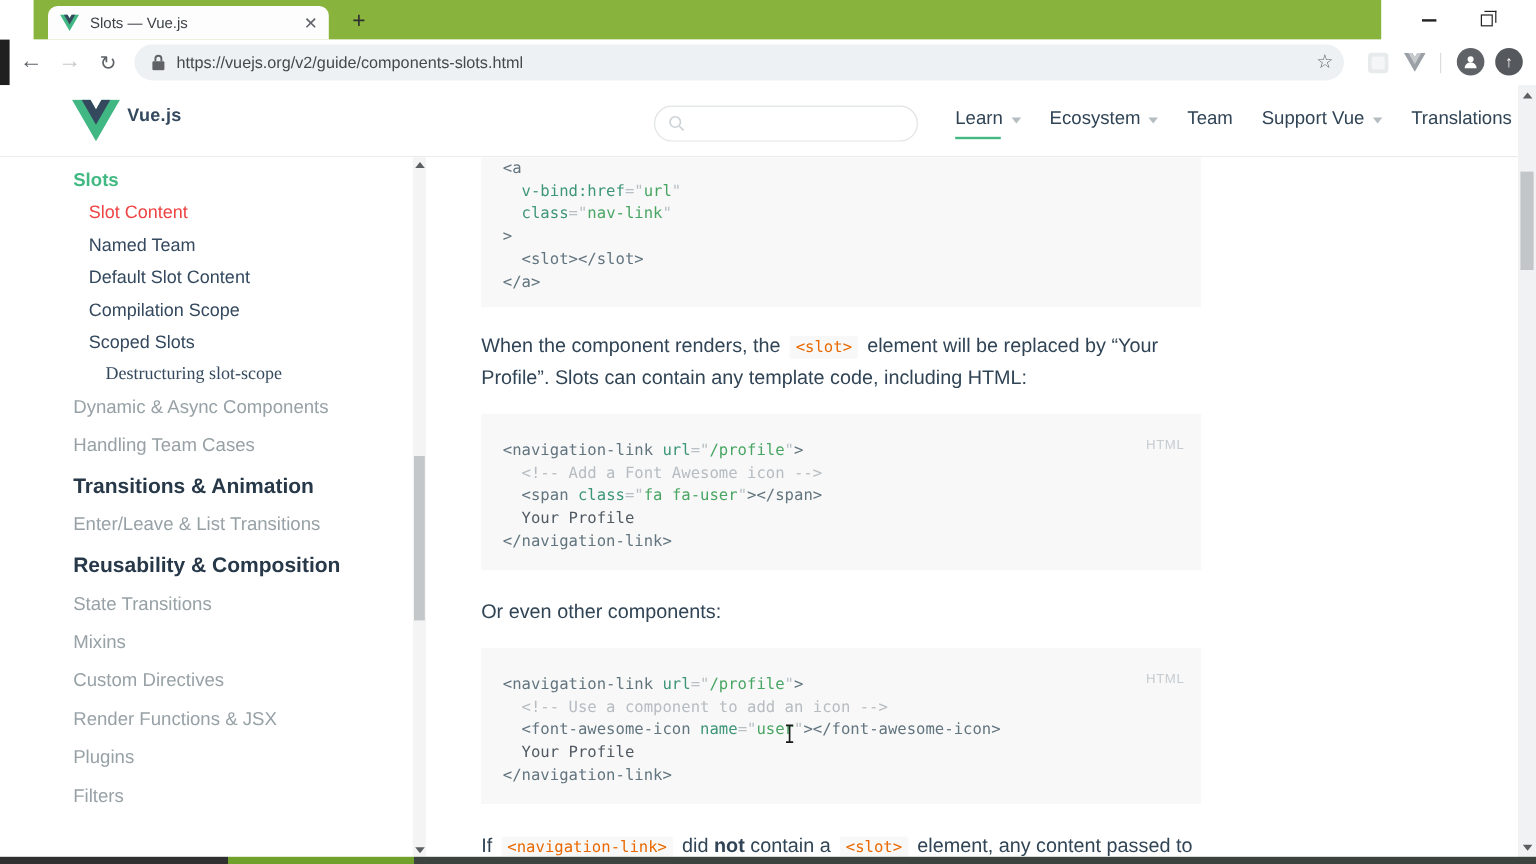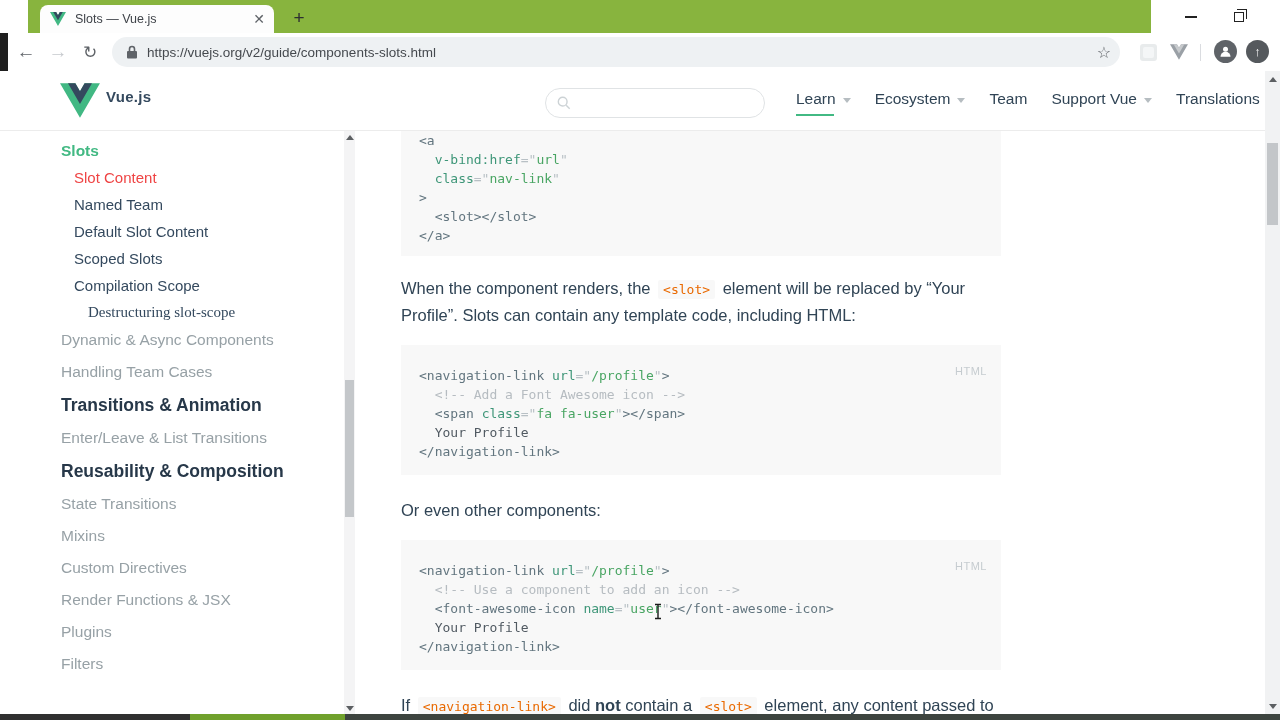--- a/index.html
+++ b/index.html
@@ -180,22 +180,22 @@
     </div>
   </div>
 
 <div class="page">
 
   <div class="sidebar">
       <div class="si si-section">Slots</div>
       <div class="si si-sub si-active">Slot Content</div>
       <div class="si si-sub">Named Team</div>
       <div class="si si-sub">Default Slot Content</div>
+      <div class="si si-sub">Compilation Scope</div>
       <div class="si si-sub">Scoped Slots</div>
-      <div class="si si-sub">Compilation Scope</div>
       <div class="si si-sub si-sub2">Destructuring slot-scope</div>
       <div class="si si-top">Dynamic &amp; Async Components</div>
       <div class="si si-top">Handling Team Cases</div>
       <div class="si si-head">Transitions &amp; Animation</div>
       <div class="si si-top">Enter/Leave &amp; List Transitions</div>
       <div class="si si-head">Reusability &amp; Composition</div>
       <div class="si si-top">State Transitions</div>
       <div class="si si-top">Mixins</div>
       <div class="si si-top">Custom Directives</div>
       <div class="si si-top">Render Functions &amp; JSX</div>

